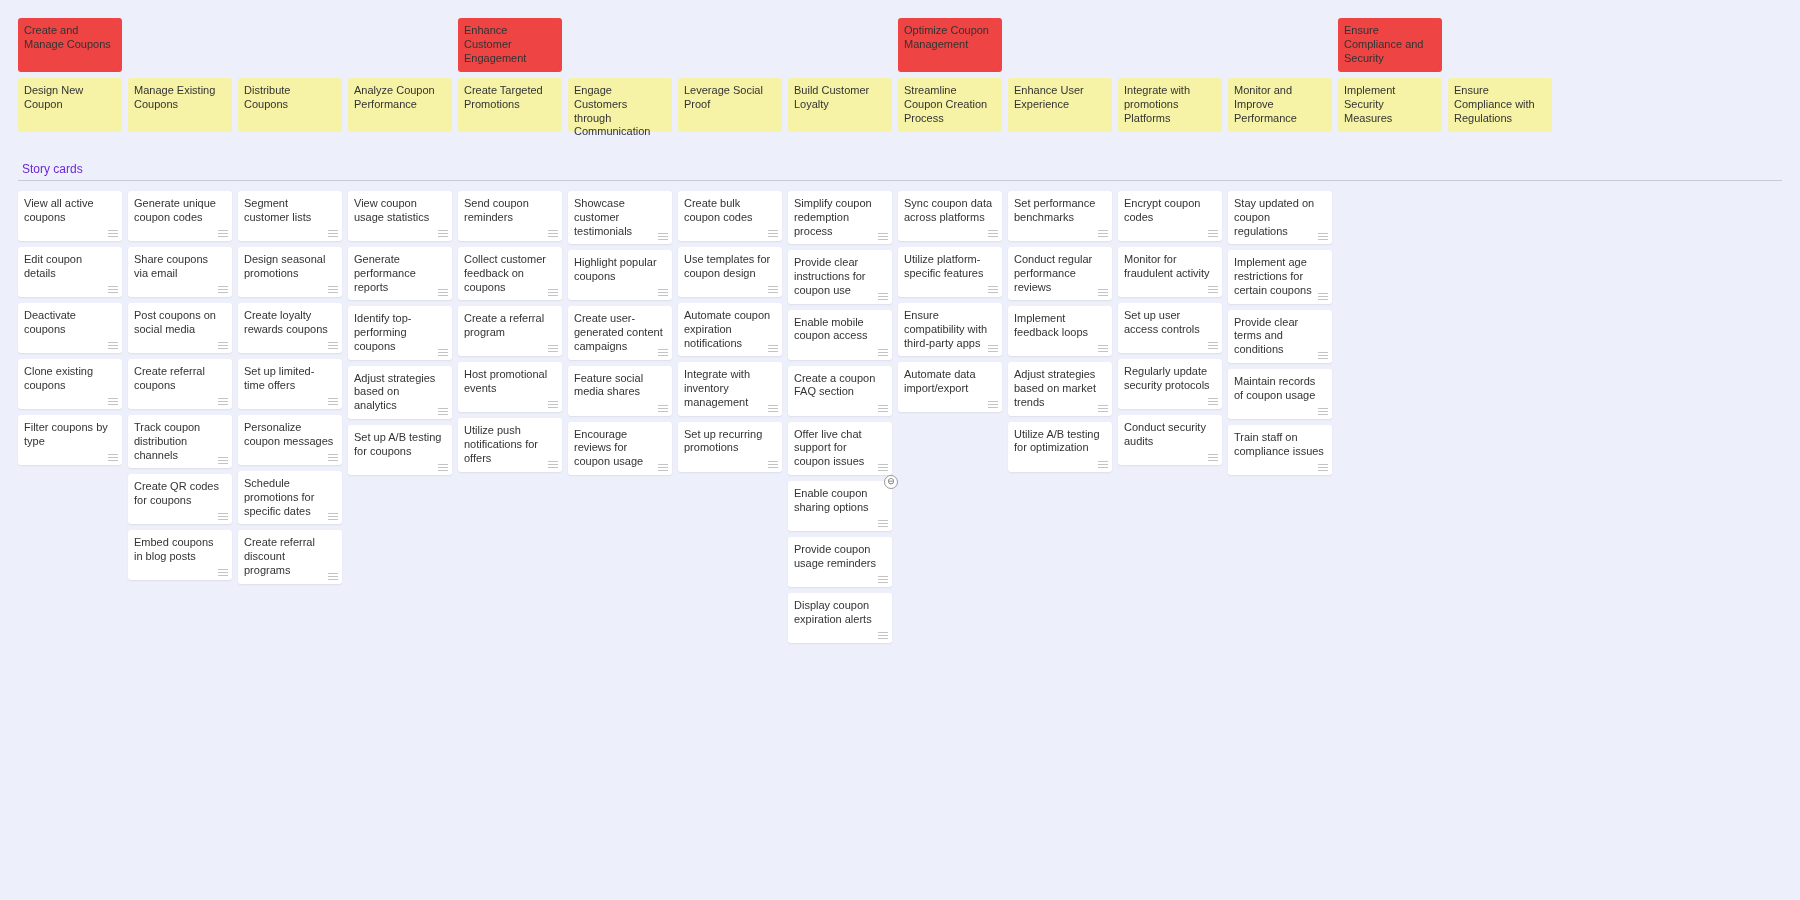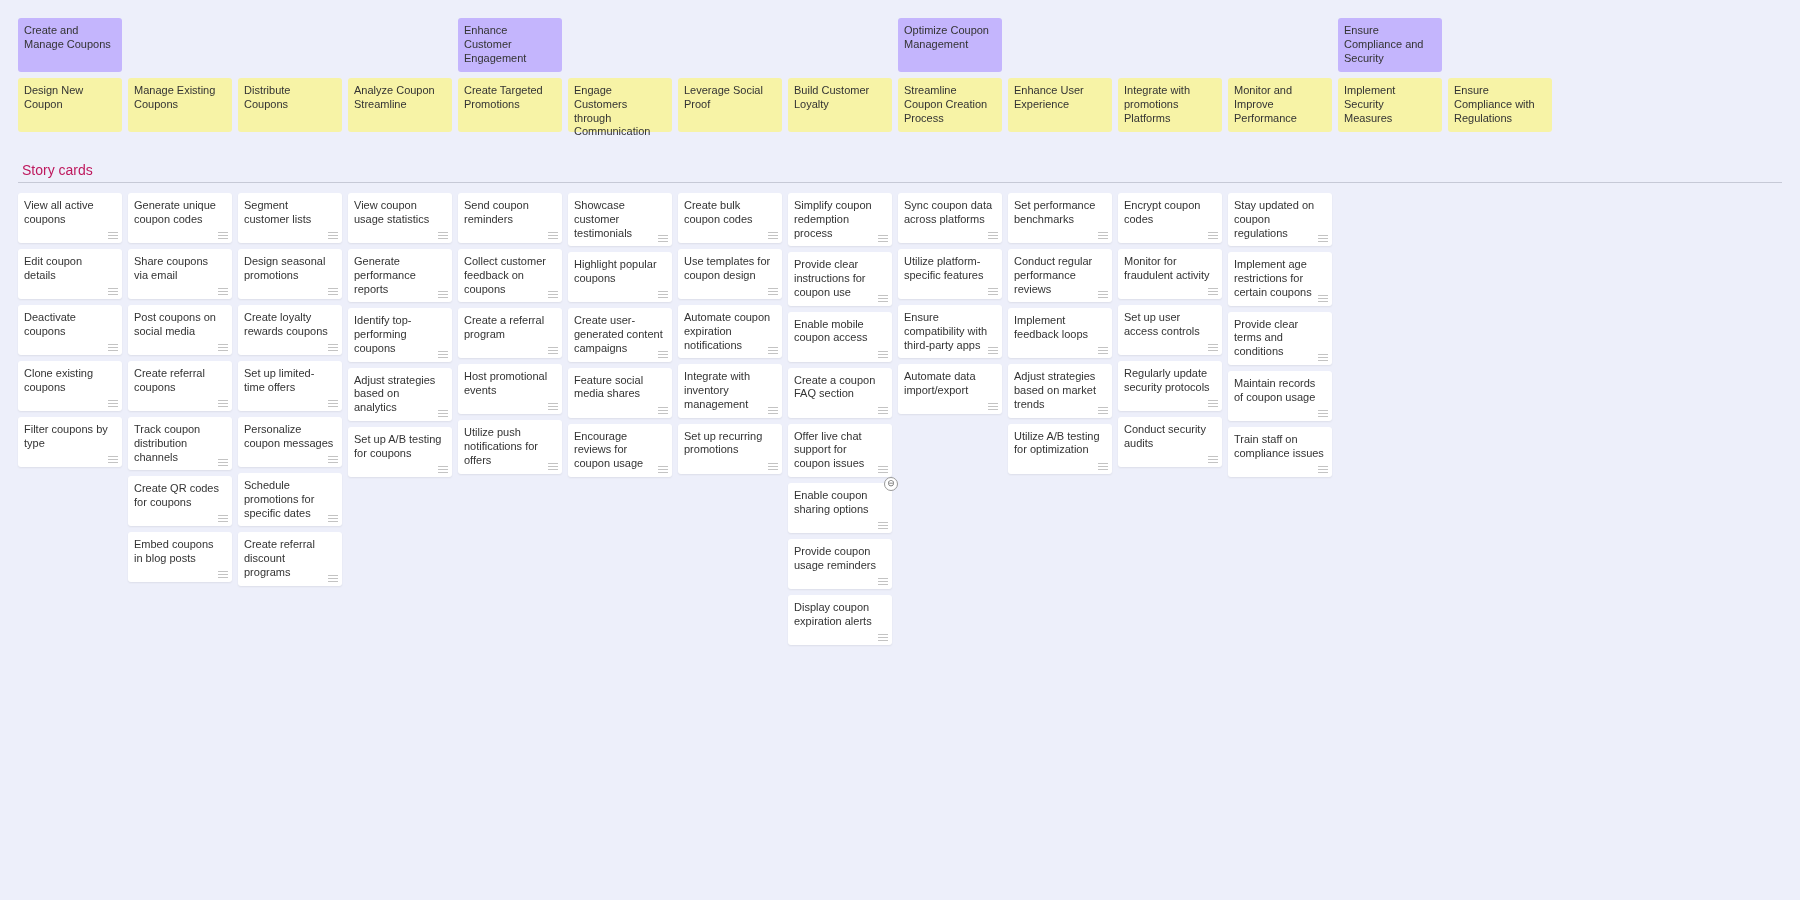--- a/index.html
+++ b/index.html
@@ -1,26 +1,26 @@
 <!DOCTYPE html>
 <html><head>
 <meta charset="utf-8">
 <style>
   html,body{margin:0;padding:0;background:#edeffa;font-family:-apple-system,BlinkMacSystemFont,"Segoe UI",Arial,sans-serif;font-size:11px;color:#333;}
   .board{padding:18px;}
   .row{display:flex;gap:6px;margin-bottom:6px;}
   .col{width:104px;flex:0 0 104px;display:flex;flex-direction:column;gap:6px;}
   .card{position:relative;border-radius:3px;padding:6px 8px 6px 6px;box-sizing:border-box;line-height:1.25;min-height:54px;word-wrap:break-word;}
-  .epic{background:#c4b5fd;height:46px;}
+  .epic{background:#ef4444;height:46px;}
   .feature{background:#f7f3a6;height:41px;}
   .story{background:#fff;box-shadow:0 1px 2px rgba(0,0,0,0.07);min-height:50px;}
   .story .grip{position:absolute;right:4px;bottom:3px;width:10px;height:8px;opacity:.35;}
   .story .grip::before{content:"";position:absolute;left:0;right:0;top:0;height:1px;background:#555;}
   .story .grip::after{content:"";position:absolute;left:0;right:0;top:3px;height:1px;background:#555;box-shadow:0 3px 0 #555;}
-  .section-label{font-size:14px;color:#be185d;margin:30px 0 4px 4px;}
+  .section-label{font-size:12px;color:#6d28d9;margin:30px 0 4px 4px;}
   .divider{height:1px;background:#c6c9d6;margin:0 0 10px 0;}
   .spacer{visibility:hidden;}
   .badge{position:absolute;right:-6px;top:-6px;width:12px;height:12px;border-radius:50%;background:#fff;border:1px solid #999;display:flex;align-items:center;justify-content:center;font-size:9px;color:#666;}
 </style>
 </head>
 <body>
 
 <div class="board">
   <div class="row" id="epic-row">
       <div class="col">
@@ -70,21 +70,21 @@
       <div class="col">
         <div class="card feature">Design New Coupon</div>
       </div>
       <div class="col">
         <div class="card feature">Manage Existing Coupons</div>
       </div>
       <div class="col">
         <div class="card feature">Distribute Coupons</div>
       </div>
       <div class="col">
-        <div class="card feature">Analyze Coupon Streamline</div>
+        <div class="card feature">Analyze Coupon Performance</div>
       </div>
       <div class="col">
         <div class="card feature">Create Targeted Promotions</div>
       </div>
       <div class="col">
         <div class="card feature">Engage Customers through Communication</div>
       </div>
       <div class="col">
         <div class="card feature">Leverage Social Proof</div>
       </div>

